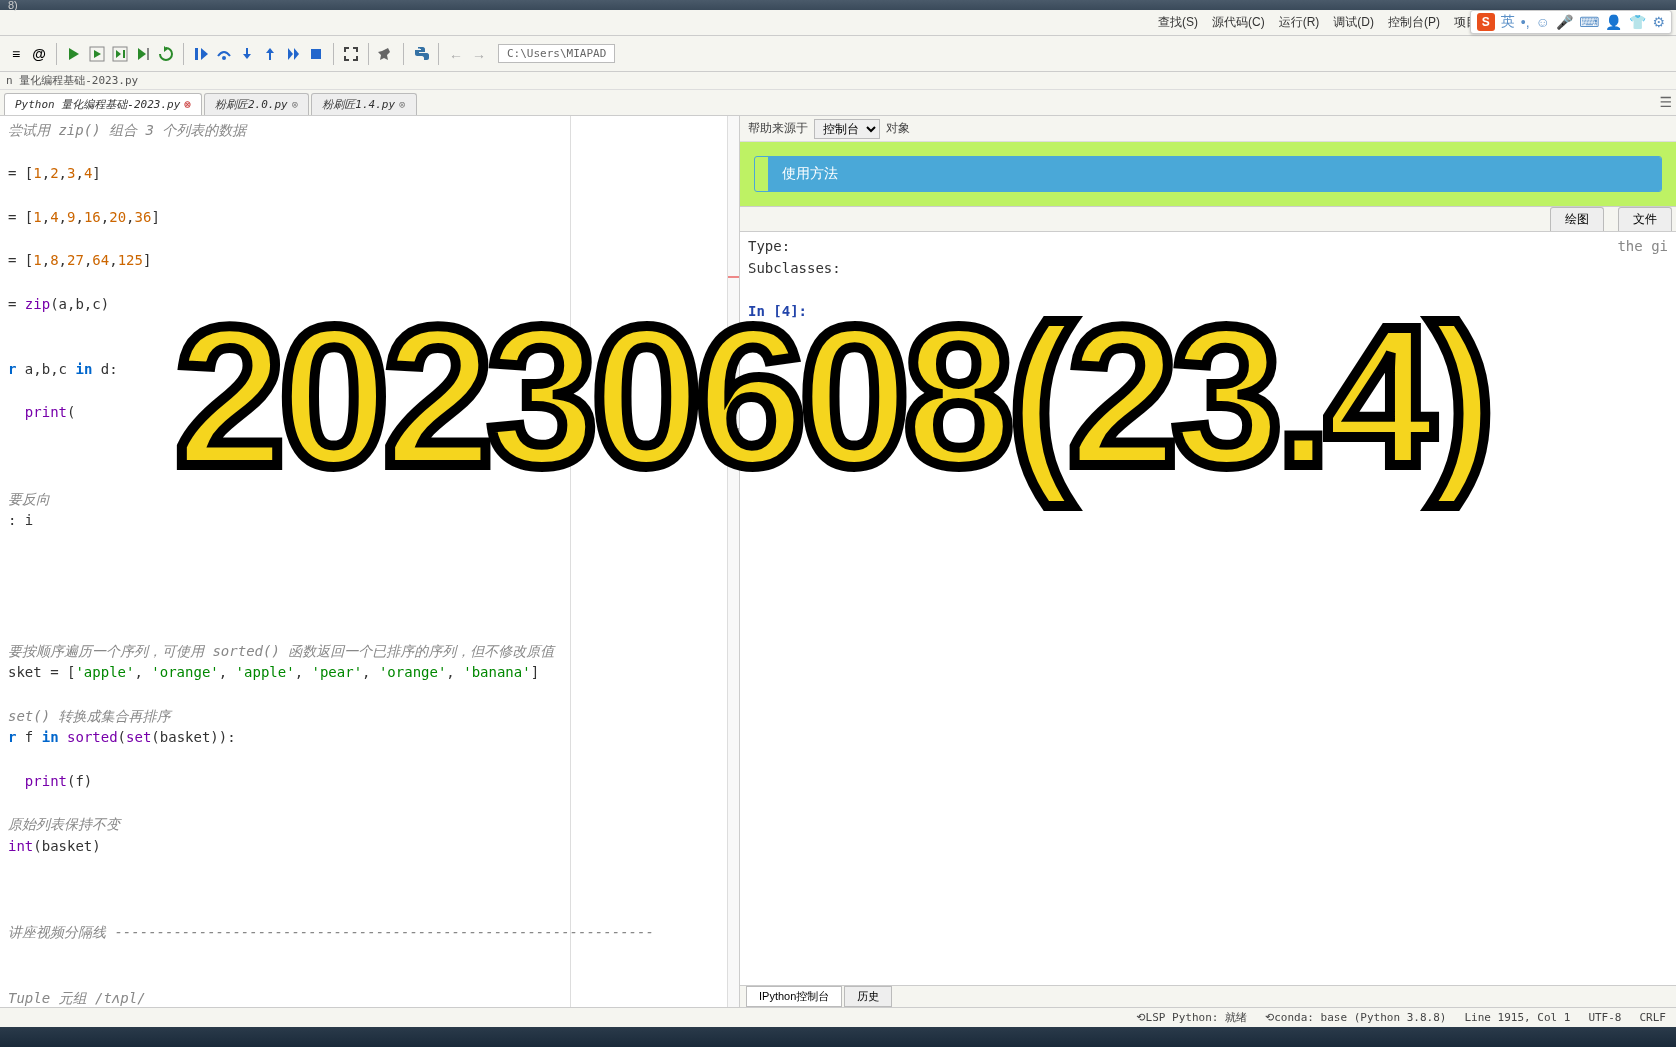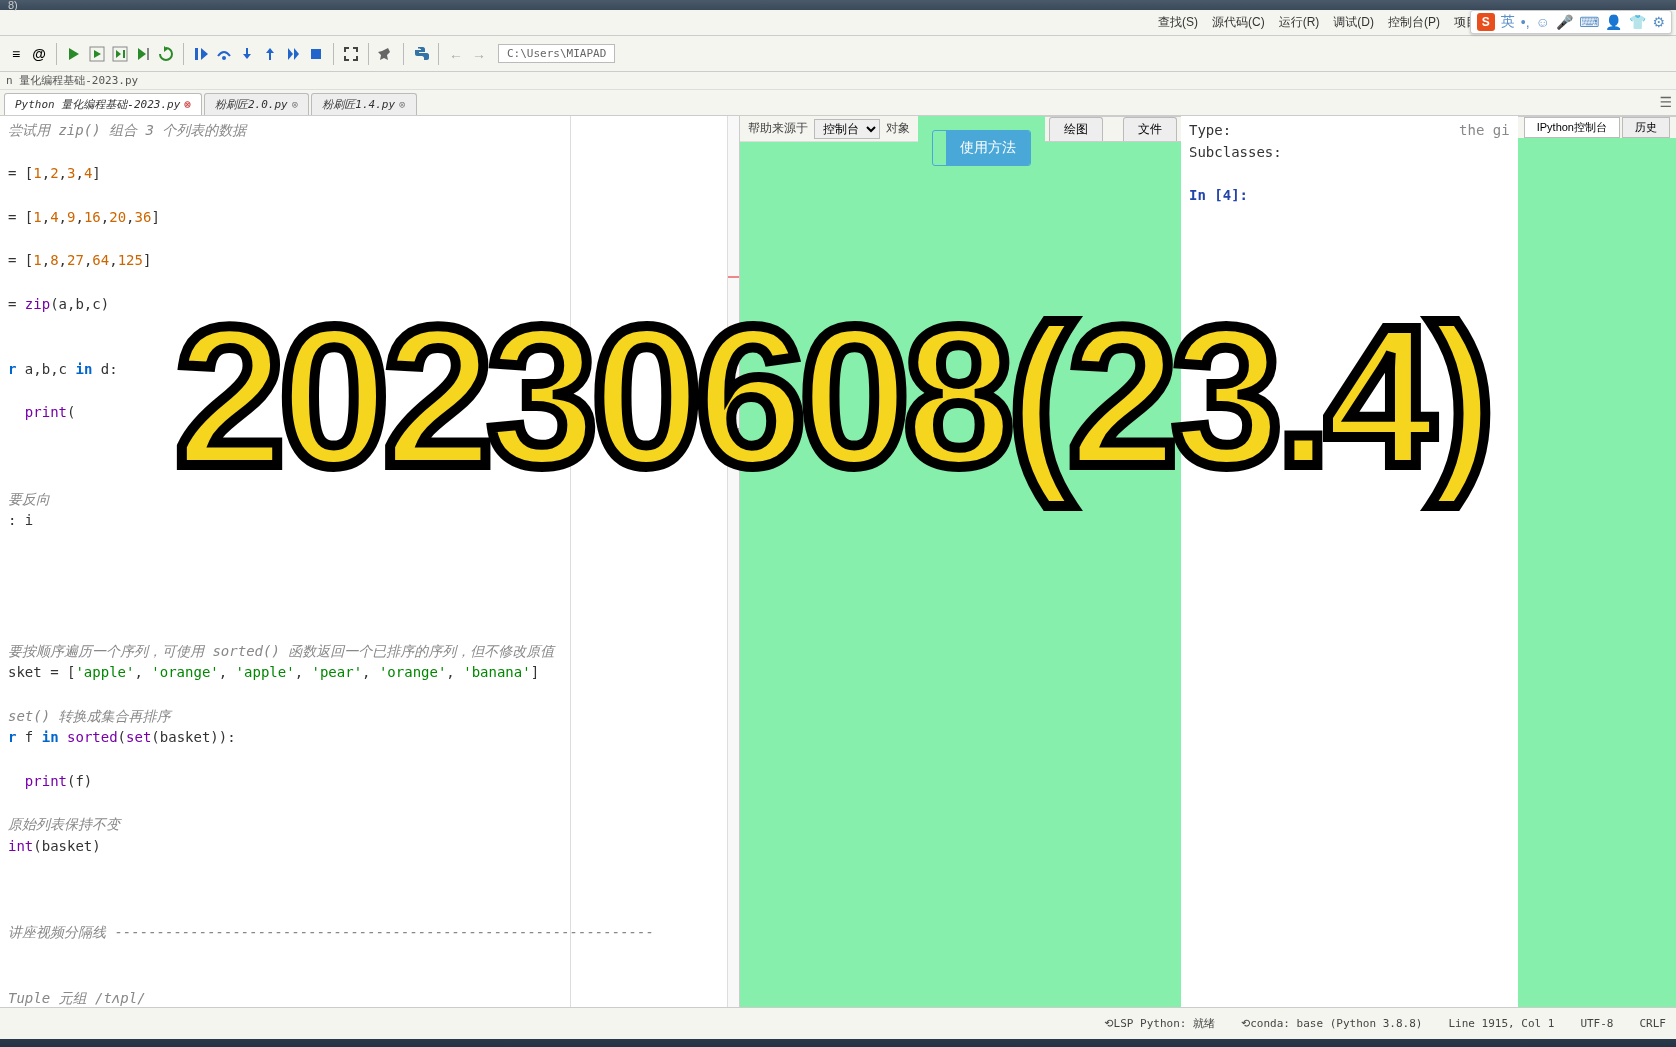--- a/index.html
+++ b/index.html
@@ -32,46 +32,46 @@
 .editor .comment { color: #888; font-style: italic; }
 .editor .kw { color: #0066cc; font-weight: bold; }
 .editor .str { color: #008800; }
 .editor .num { color: #cc6600; }
 .editor .fn { color: #7700aa; }
 .outline-border { position: absolute; right: 168px; top: 0; bottom: 0; width: 1px; background: #ddd; }
 .ruler { position: absolute; right: 0; top: 0; width: 12px; height: 100%; background: #f8f8f8; border-left: 1px solid #ddd; }
 .ruler .mark { position: absolute; left: 0; right: 0; height: 2px; background: #e88; }
 .ruler .curr { position: absolute; left: 0; right: 0; height: 8px; background: #999; }
 
-.rightpane { flex: 1; display: flex; flex-direction: row; background: #86efac; }
+.rightpane { flex: 1; display: flex; flex-direction: column; background: #bef264; }
 
 .help-header { height: 26px; background: #f5f5f0; border-bottom: 1px solid #ddd; display: flex; align-items: center; padding: 0 8px; font-size: 12px; color: #444; gap: 6px; }
 .help-header select { font-size: 12px; border: 1px solid #bbb; padding: 1px 4px; }
 
 .help-body { padding: 14px; }
 .help-card { border: 1px solid #4aa8d8; border-radius: 3px; overflow: hidden; }
 .help-card .ch { background: #4aa8d8; color: #fff; padding: 8px 14px; font-size: 14px; margin-left: 13px; }
 .help-card .cb { padding: 14px 18px; font-size: 13px; color: #333; line-height: 1.7; }
 .help-card .cb p { margin-bottom: 12px; }
 .help-card .cb em { font-style: italic; color: #555; }
 .help-card .tut { color: #2176c7; cursor: pointer; }
 .help-card .tutorial-line { text-align: center; margin-top: 8px; }
 
-.right-tabs { height: 26px; background: #f5f5f0; border-top: 1px solid #ccc; border-bottom: 1px solid #ccc; display: flex; align-items: flex-end; justify-content: flex-end; padding: 0 4px; gap: 20px; }
+.right-tabs { height: 26px; background: #f5f5f0; border-top: 1px solid #ccc; border-bottom: 1px solid #ccc; display: flex; align-items: flex-end; justify-content: flex-end; padding: 0 4px; gap: 14px; }
 .rt-tab { background: #eee; border: 1px solid #bbb; border-bottom: none; padding: 3px 14px; font-size: 12px; border-radius: 3px 3px 0 0; }
 
 .console { flex: 1; background: #fff; padding: 4px 8px; font-family: Consolas, monospace; font-size: 14px; color: #333; line-height: 1.55; position: relative; }
 .console .innum { color: #2244aa; font-weight: bold; }
 .console .typerow { color: #333; }
 
 .bottom-tabs { height: 22px; background: #f5f5f0; border-top: 1px solid #ccc; display: flex; align-items: center; justify-content: flex-start; padding: 0 6px; gap: 2px; }
 .bt-tab { background: #eee; border: 1px solid #bbb; padding: 2px 12px; font-size: 11px; }
 .bt-tab.active { background: #fff; }
 
-.statusbar { height: 32px; background: #f5f5f0; border-top: 1px solid #ccc; display: flex; align-items: center; justify-content: flex-end; padding: 0 10px; font-size: 11px; color: #444; gap: 26px; font-family: monospace; }
+.statusbar { height: 20px; background: #f5f5f0; border-top: 1px solid #ccc; display: flex; align-items: center; justify-content: flex-end; padding: 0 10px; font-size: 11px; color: #444; gap: 18px; font-family: monospace; }
 
 .taskbar { height: 20px; background: linear-gradient(#2a3a4a,#1a2a3a); }
 
 
 .ime-bar { position: absolute; top: 10px; right: 4px; background: #fff; border: 1px solid #ccc; border-radius: 3px; height: 24px; display: flex; align-items: center; padding: 0 6px; gap: 6px; box-shadow: 0 1px 3px rgba(0,0,0,0.2); z-index: 50; }
 .ime-bar .s-logo { width: 18px; height: 18px; background: #e94f1c; border-radius: 3px; color: #fff; font-weight: bold; display: flex; align-items: center; justify-content: center; font-size: 12px; }
 .ime-bar .imei { color: #5a8fc7; font-size: 14px; }
 
 
 .big-overlay { position: absolute; top: 298px; left: 0; right: 12px; text-align: center; z-index: 100; pointer-events: none; }

